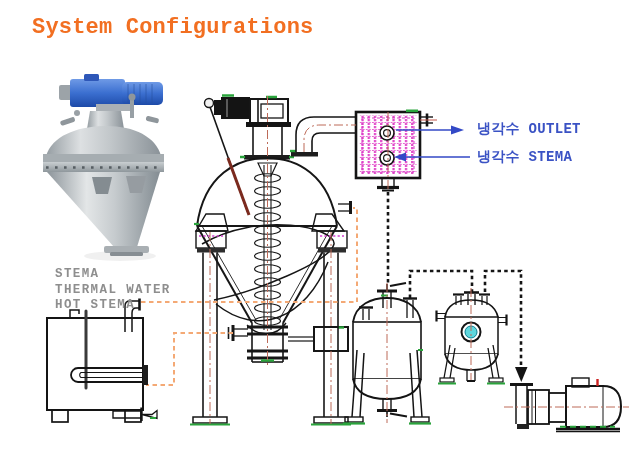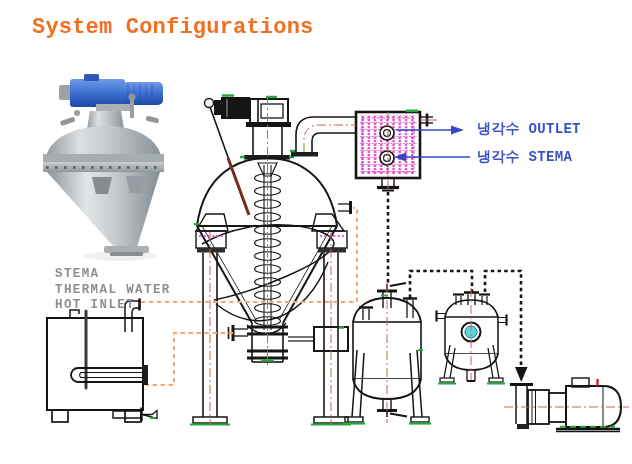--- a/index.html
+++ b/index.html
@@ -371,18 +371,18 @@
       <line x1="471" y1="288" x2="471" y2="380"></line>
       <line x1="504" y1="407" x2="629" y2="407"></line>
     </g>
   </svg>
 
   <h1 class="page-title">System Configurations</h1>
 
   <div class="hotwater-label">
     <div>STEMA</div>
     <div>THERMAL WATER</div>
-    <div>HOT INLET</div>
+    <div>HOT STEMA</div>
   </div>
 
   <div class="kor-label kor-outlet">냉각수 OUTLET</div>
   <div class="kor-label kor-inlet">냉각수 STEMA</div>
 </div>
 
 </body></html>

